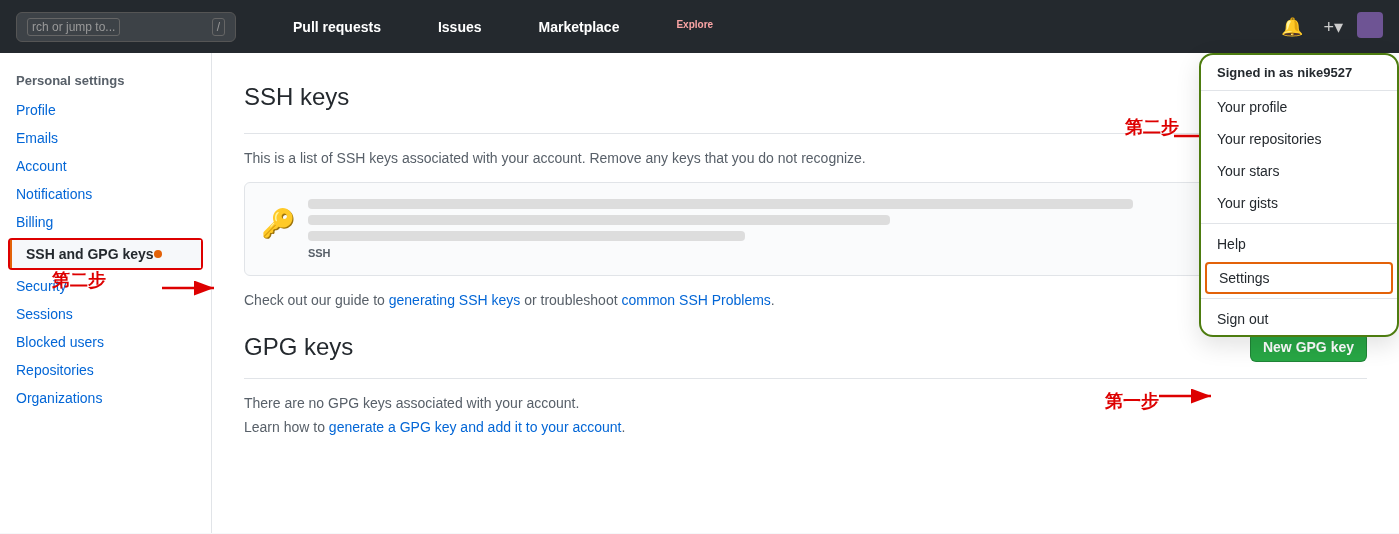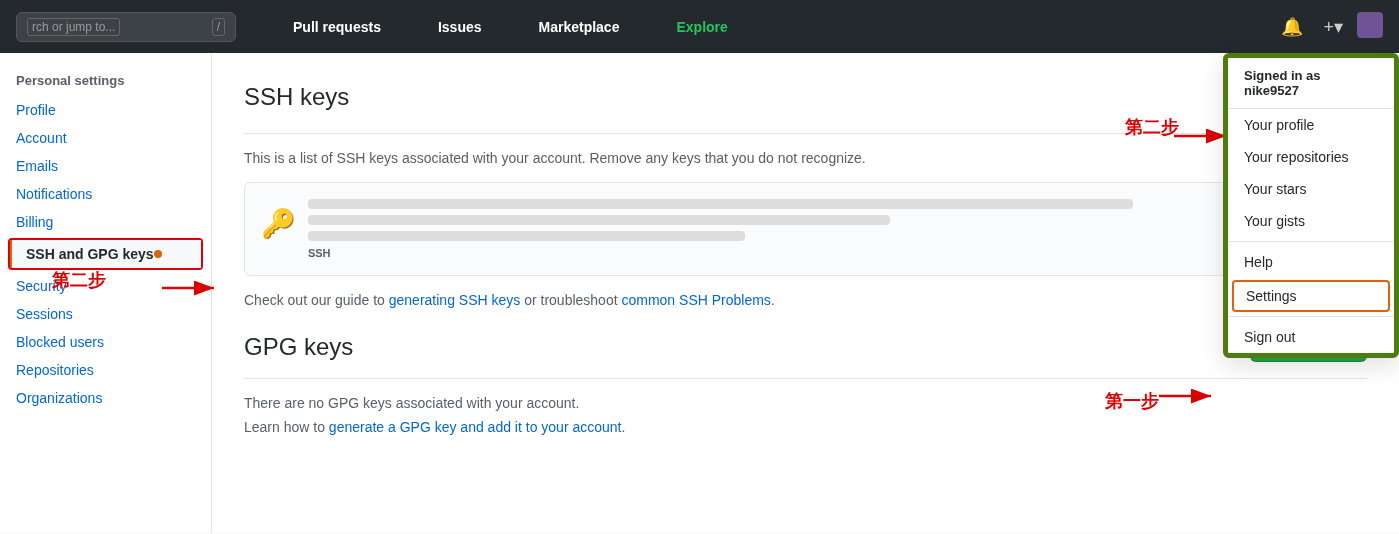--- a/index.html
+++ b/index.html
@@ -108,24 +108,24 @@
     .gpg-section { margin-top: 24px; }
     .no-gpg { color: #586069; font-size: 14px; margin-bottom: 8px; }
     .learn-link { font-size: 14px; color: #586069; }
     .learn-link a { color: #0366d6; text-decoration: none; }
 
     
     .dropdown-menu {
       position: absolute;
       top: 53px;
       right: 0;
-      width: 176px;
+      width: 200px;
       background: #fff;
-      border: 5px solid #4d7c0f;
-      border-radius: 6px;
+      border: 2px solid #4d7c0f;
+      border-radius: 14px;
       box-shadow: 0 8px 24px rgba(0,0,0,0.12);
       z-index: 100;
     }
     .dropdown-header {
       padding: 10px 16px;
       font-size: 13px;
       color: #586069;
       border-bottom: 1px solid #e1e4e8;
     }
     .dropdown-header span { font-weight: 600; color: #24292e; }
@@ -156,21 +156,21 @@
 
 <nav class="topnav">
   <div class="topnav-search">
     <span>rch or jump to...</span>
     <span>/</span>
   </div>
   <div class="topnav-links">
     <a class="topnav-links">Pull requests</a>
     <a class="topnav-links" style="color:#fff;text-decoration:none;font-size:14px;font-weight:600;">Issues</a>
     <a class="topnav-links" style="color:#fff;text-decoration:none;font-size:14px;font-weight:600;">Marketplace</a>
-    <a class="topnav-links" style="color:#22c55e;text-decoration:none;font-size:14px;font-weight:600;">Explore</a>
+    <a class="topnav-links" style="color:#fca5a5;text-decoration:none;font-size:10px;font-weight:600;">Explore</a>
   </div>
   <div class="topnav-right">
     <button class="topnav-icon-btn">🔔</button>
     <button class="topnav-icon-btn">+▾</button>
     <div style="position:relative;">
       <div class="avatar-box"></div>
     </div>
   </div>
 
   <div class="dropdown-menu">
@@ -187,22 +187,22 @@
     <div class="dropdown-divider"></div>
     <a class="dropdown-item">Sign out</a>
   </div>
 </nav>
 
 <div class="layout">
 
   <aside class="sidebar">
     <div class="sidebar-title">Personal settings</div>
     <a class="sidebar-item">Profile</a>
+    <a class="sidebar-item">Emails</a>
     <a class="sidebar-item">Account</a>
-    <a class="sidebar-item">Emails</a>
     <a class="sidebar-item">Notifications</a>
     <a class="sidebar-item">Billing</a>
     <div class="sidebar-item-active-box">
       <a class="sidebar-item active">
         <span>SSH and GPG keys</span>
         <span class="active-dot"></span>
       </a>
     </div>
     <a class="sidebar-item">Security</a>
     <a class="sidebar-item">Sessions</a>

